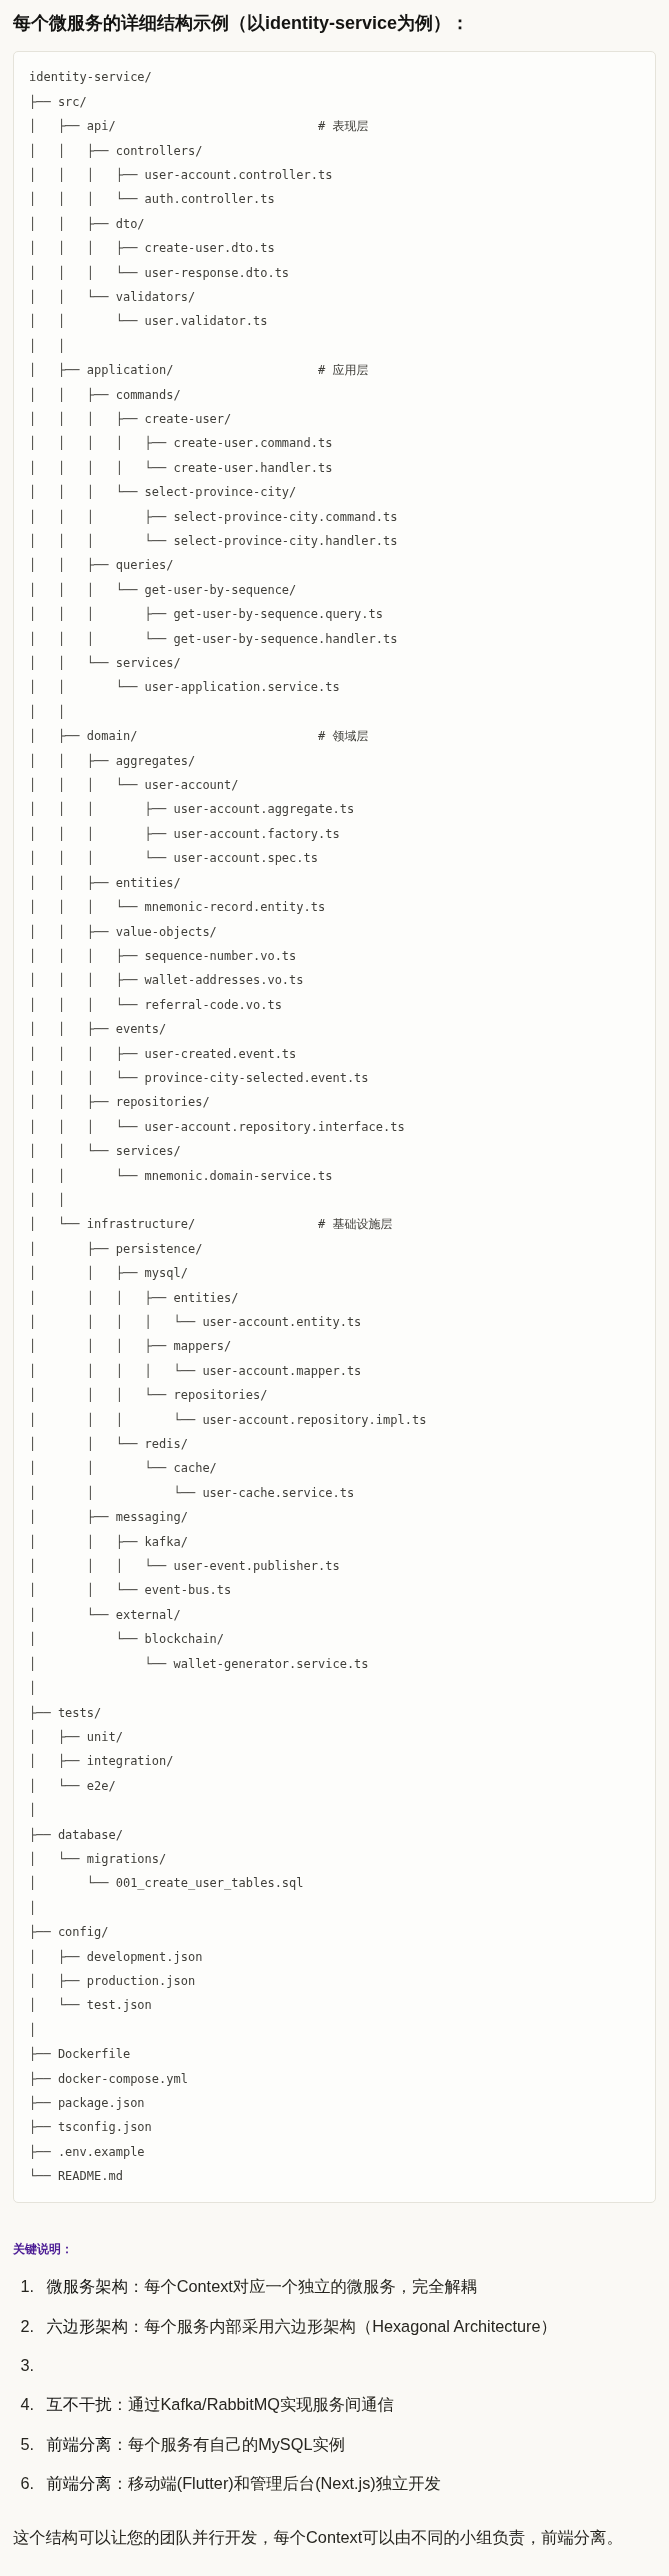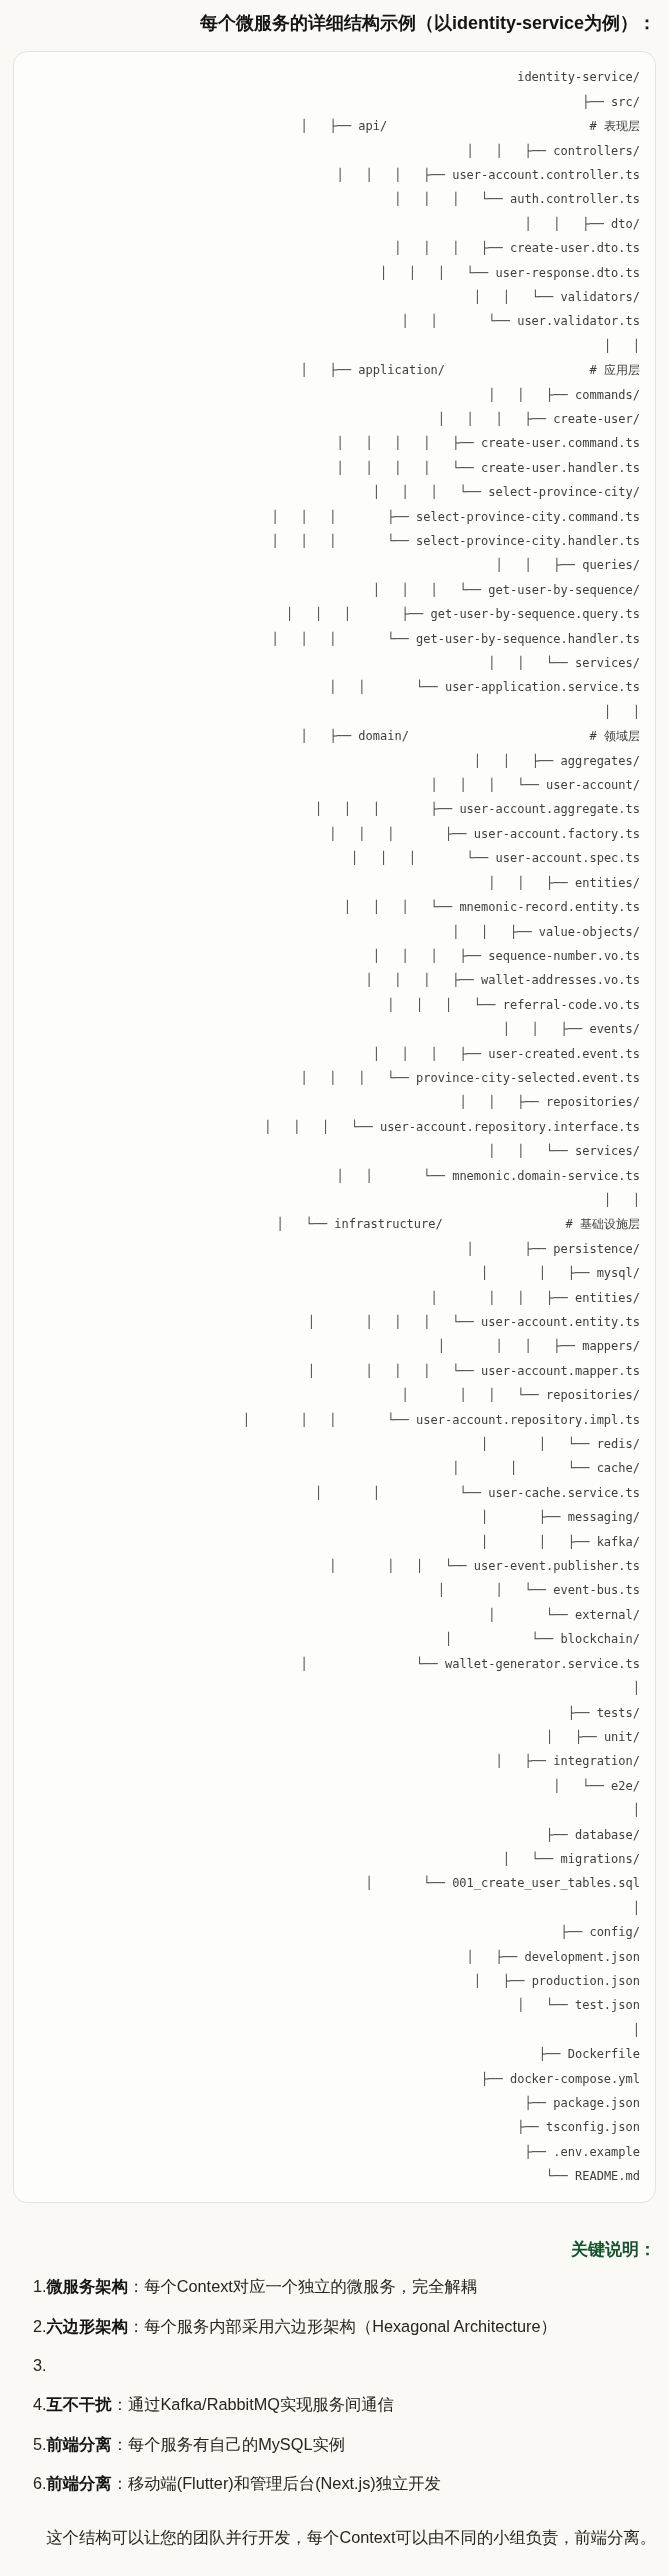--- a/index.html
+++ b/index.html
@@ -1,62 +1,62 @@
 <!DOCTYPE html>
 <html style="font-size:10px"><head>
 <meta charset="utf-8">
 <style>
-  * { margin: 0; padding: 0; box-sizing: border-box; text-align: right; }
+  * { margin: 0; padding: 0; box-sizing: border-box; }
   html, body { background: #faf9f5; }
   body {
     width: 669px;
     min-height: 2576px;
     font-family: "Liberation Sans", "DejaVu Sans", sans-serif;
     color: #26251f;
     padding: 10px 13px 25px 13px;
     overflow-x: hidden;
   }
   .doc-title {
     font-size: 18px;
     font-weight: 700;
     color: #141412;
     line-height: 27.5px;
     margin-bottom: 13.8px;
   }
   .code-block {
     background: #fdfdfb;
     border: 0.6px solid #e5e3da;
-    border-radius: 14px;
+    border-radius: 5px;
     padding: 13px 15px;
   }
   pre.tree {
     font-family: "DejaVu Sans Mono", "Liberation Mono", monospace;
     font-size: 12px;
     line-height: 24.4px;
     color: #3f3e39;
     white-space: pre;
   }
   .notes-heading {
     margin-top: 34px;
-    font-size: 17px;
+    font-size: 12px;
     font-weight: 700;
-    color: #14532d;
+    color: #4c1d95;
     line-height: 25px;
     margin-bottom: 12.5px;
   }
   .notes-list { padding-left: 7.5px; }
   .note-item {
     display: flex;
     font-size: 16.3px;
     line-height: 25px;
     margin-bottom: 14.4px;
     color: #26251f;
   }
   .note-item .num { flex: none; min-width: 26px; }
-  .note-item b { font-weight: 700; color: #141412; }
+  .note-item b { font-weight: 400; color: #141412; }
   .doc-footer {
     font-size: 16.3px;
     line-height: 26px;
     margin-top: 27.5px;
     color: #26251f;
   }
 </style>
 </head>
 <body>
 

